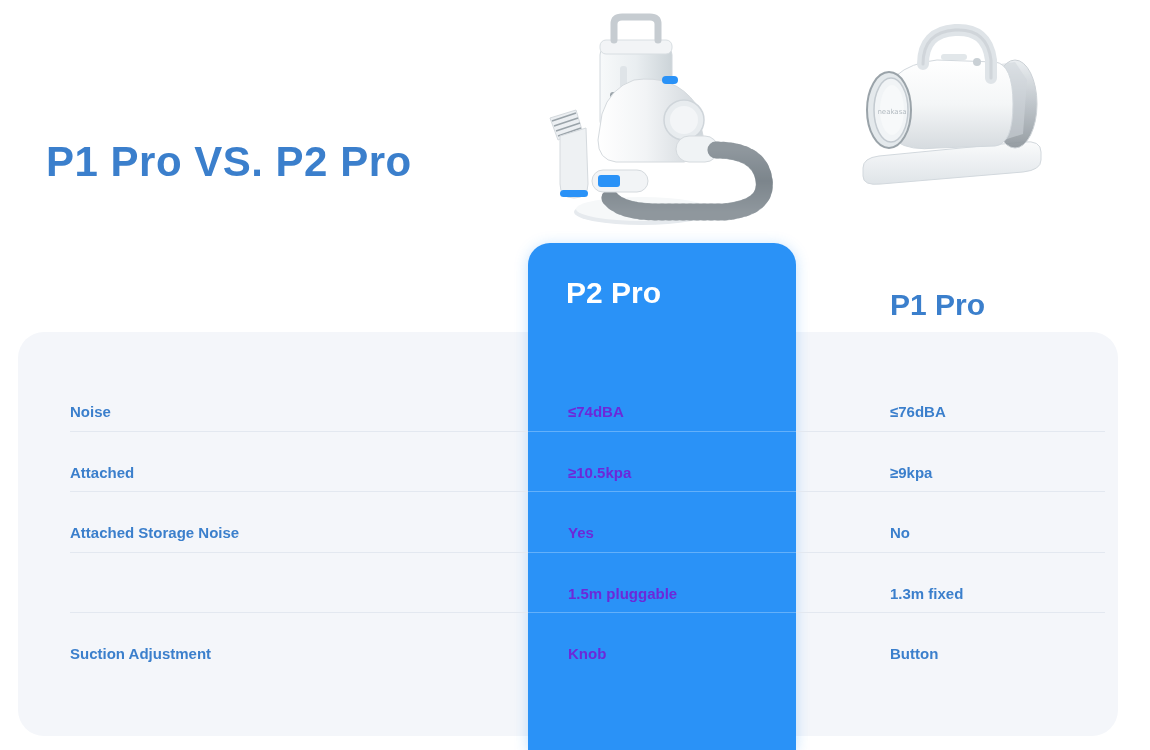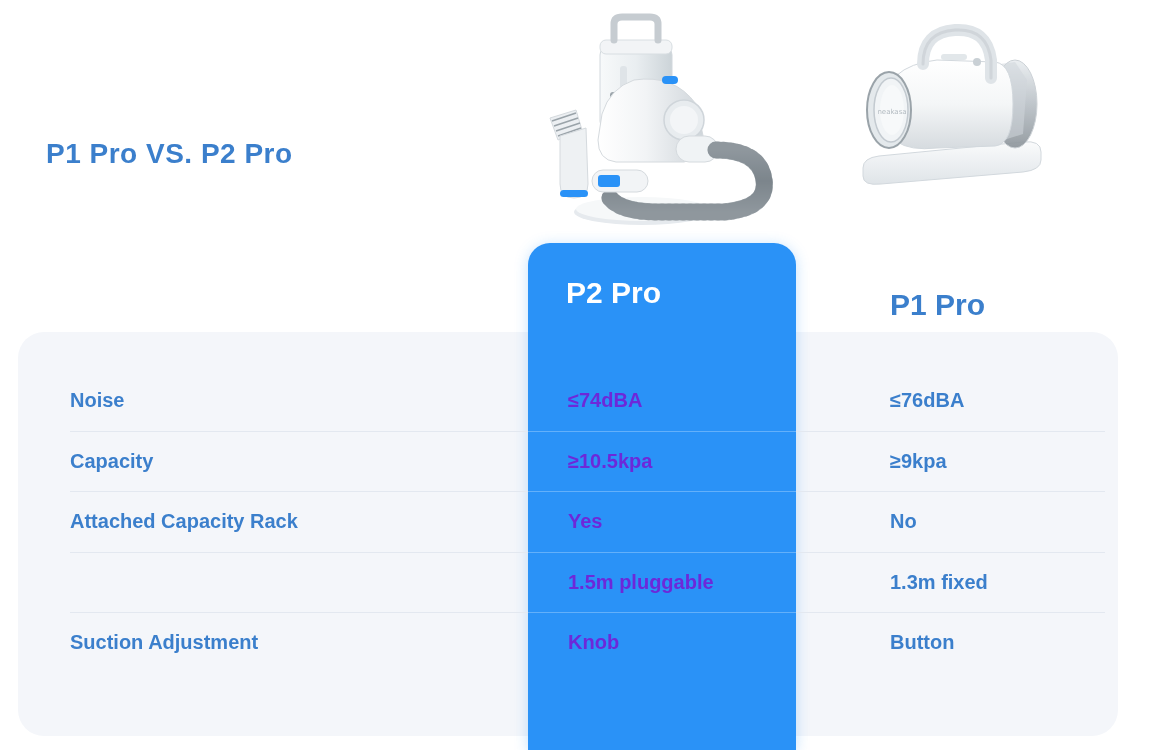--- a/index.html
+++ b/index.html
@@ -18,21 +18,21 @@
     width: 1150px;
     height: 750px;
     background: #ffffff;
   }
 
   
   .title {
     position: absolute;
     left: 46px;
     top: 138px;
-    font-size: 28px;
+    font-size: 42px;
     font-weight: bold;
     color: #3b7fcc;
     letter-spacing: 0.5px;
     white-space: nowrap;
   }
 
   
   .product-img {
     position: absolute;
   }
@@ -111,24 +111,24 @@
   .row-divider-blue {
     position: absolute;
     left: 528px;
     top: 0;
     width: 268px;
     height: 1px;
     background: #63b0fa;
   }
   .cell {
     position: absolute;
-    top: 0;
+    top: 12px;
     height: 60.5px;
     line-height: 60.5px;
-    font-size: 20px;
+    font-size: 15px;
     font-weight: bold;
     white-space: nowrap;
     text-align: right;
   }
   .cell-feature {
     left: 70px;
     color: #3b7fcc;
   }
   .cell-p2 {
     left: 568px;
@@ -254,29 +254,29 @@
 
     <div class="row">
       <div class="cell cell-feature">Noise</div>
       <div class="cell cell-p2">≤74dBA</div>
       <div class="cell cell-p1">≤76dBA</div>
     </div>
 
     <div class="row">
       <div class="row-divider"></div>
       <div class="row-divider-blue"></div>
-      <div class="cell cell-feature">Capacity</div>
+      <div class="cell cell-feature">Attached</div>
       <div class="cell cell-p2">≥10.5kpa</div>
       <div class="cell cell-p1">≥9kpa</div>
     </div>
 
     <div class="row">
       <div class="row-divider"></div>
       <div class="row-divider-blue"></div>
-      <div class="cell cell-feature">Attached Capacity Rack</div>
+      <div class="cell cell-feature">Attached Storage Noise</div>
       <div class="cell cell-p2">Yes</div>
       <div class="cell cell-p1">No</div>
     </div>
 
 
     <div class="row">
       <div class="row-divider"></div>
       <div class="row-divider-blue"></div>
       <div class="cell cell-p2">1.5m pluggable</div>
       <div class="cell cell-p1">1.3m fixed</div>

